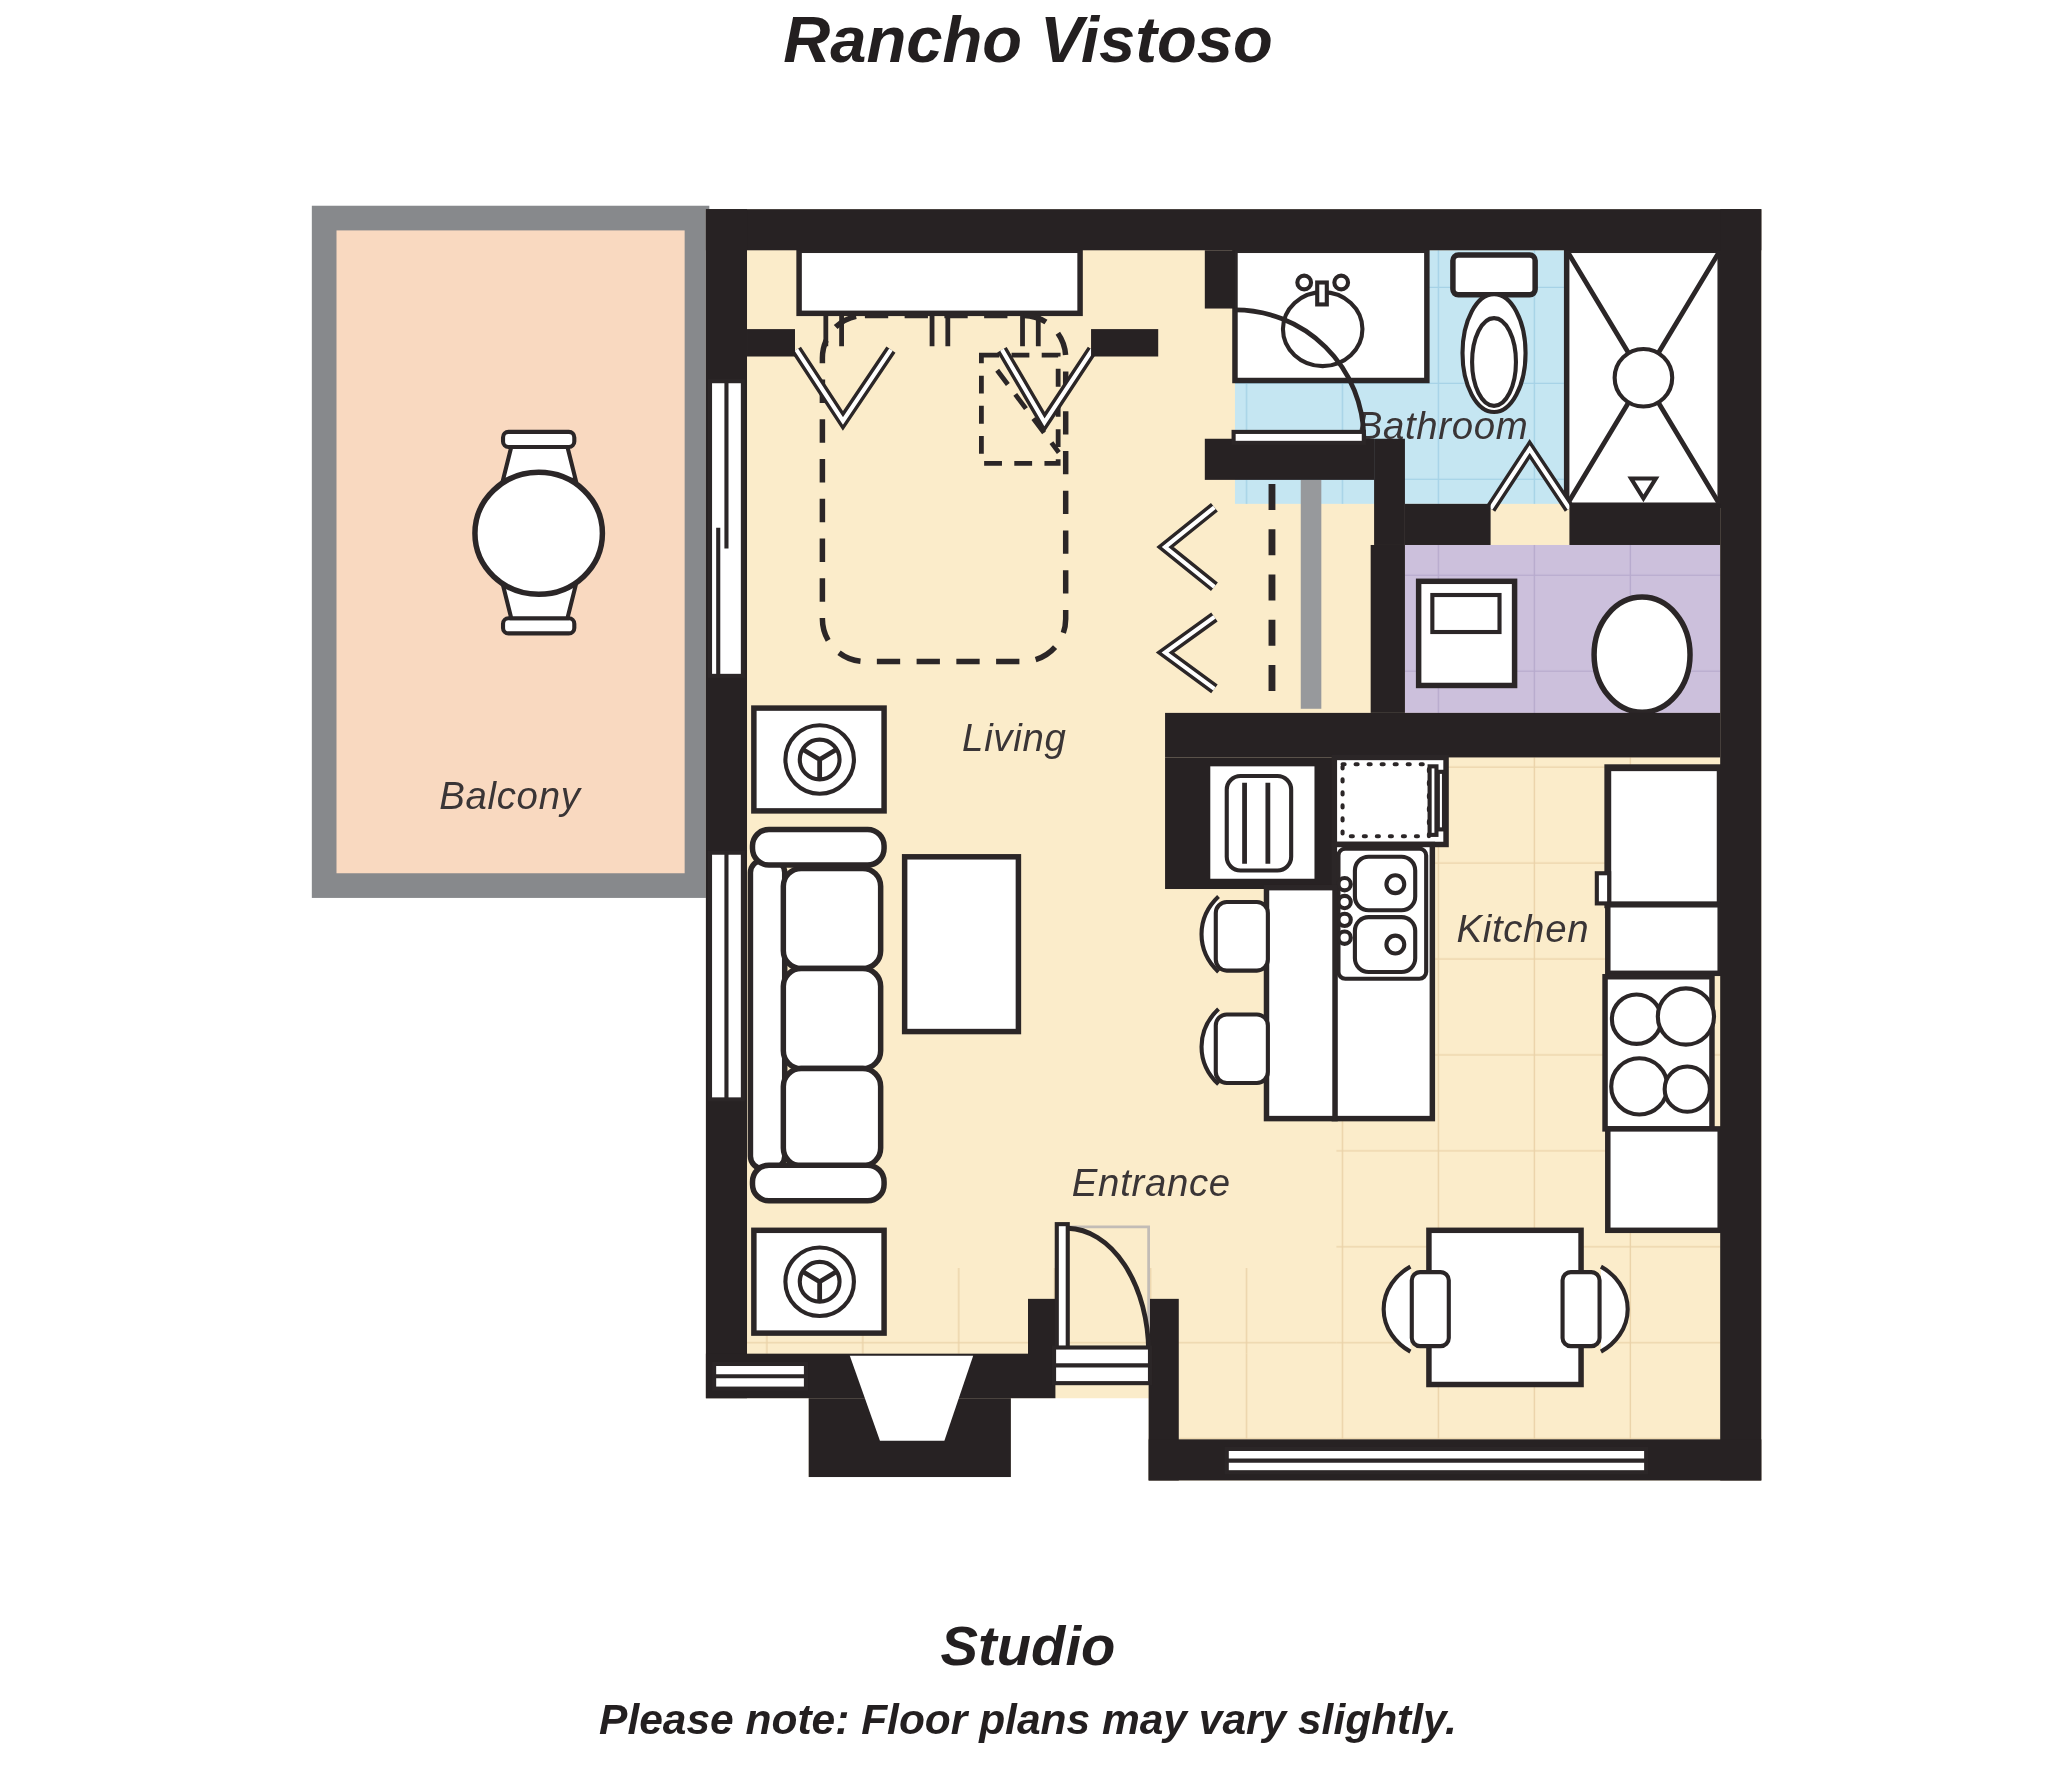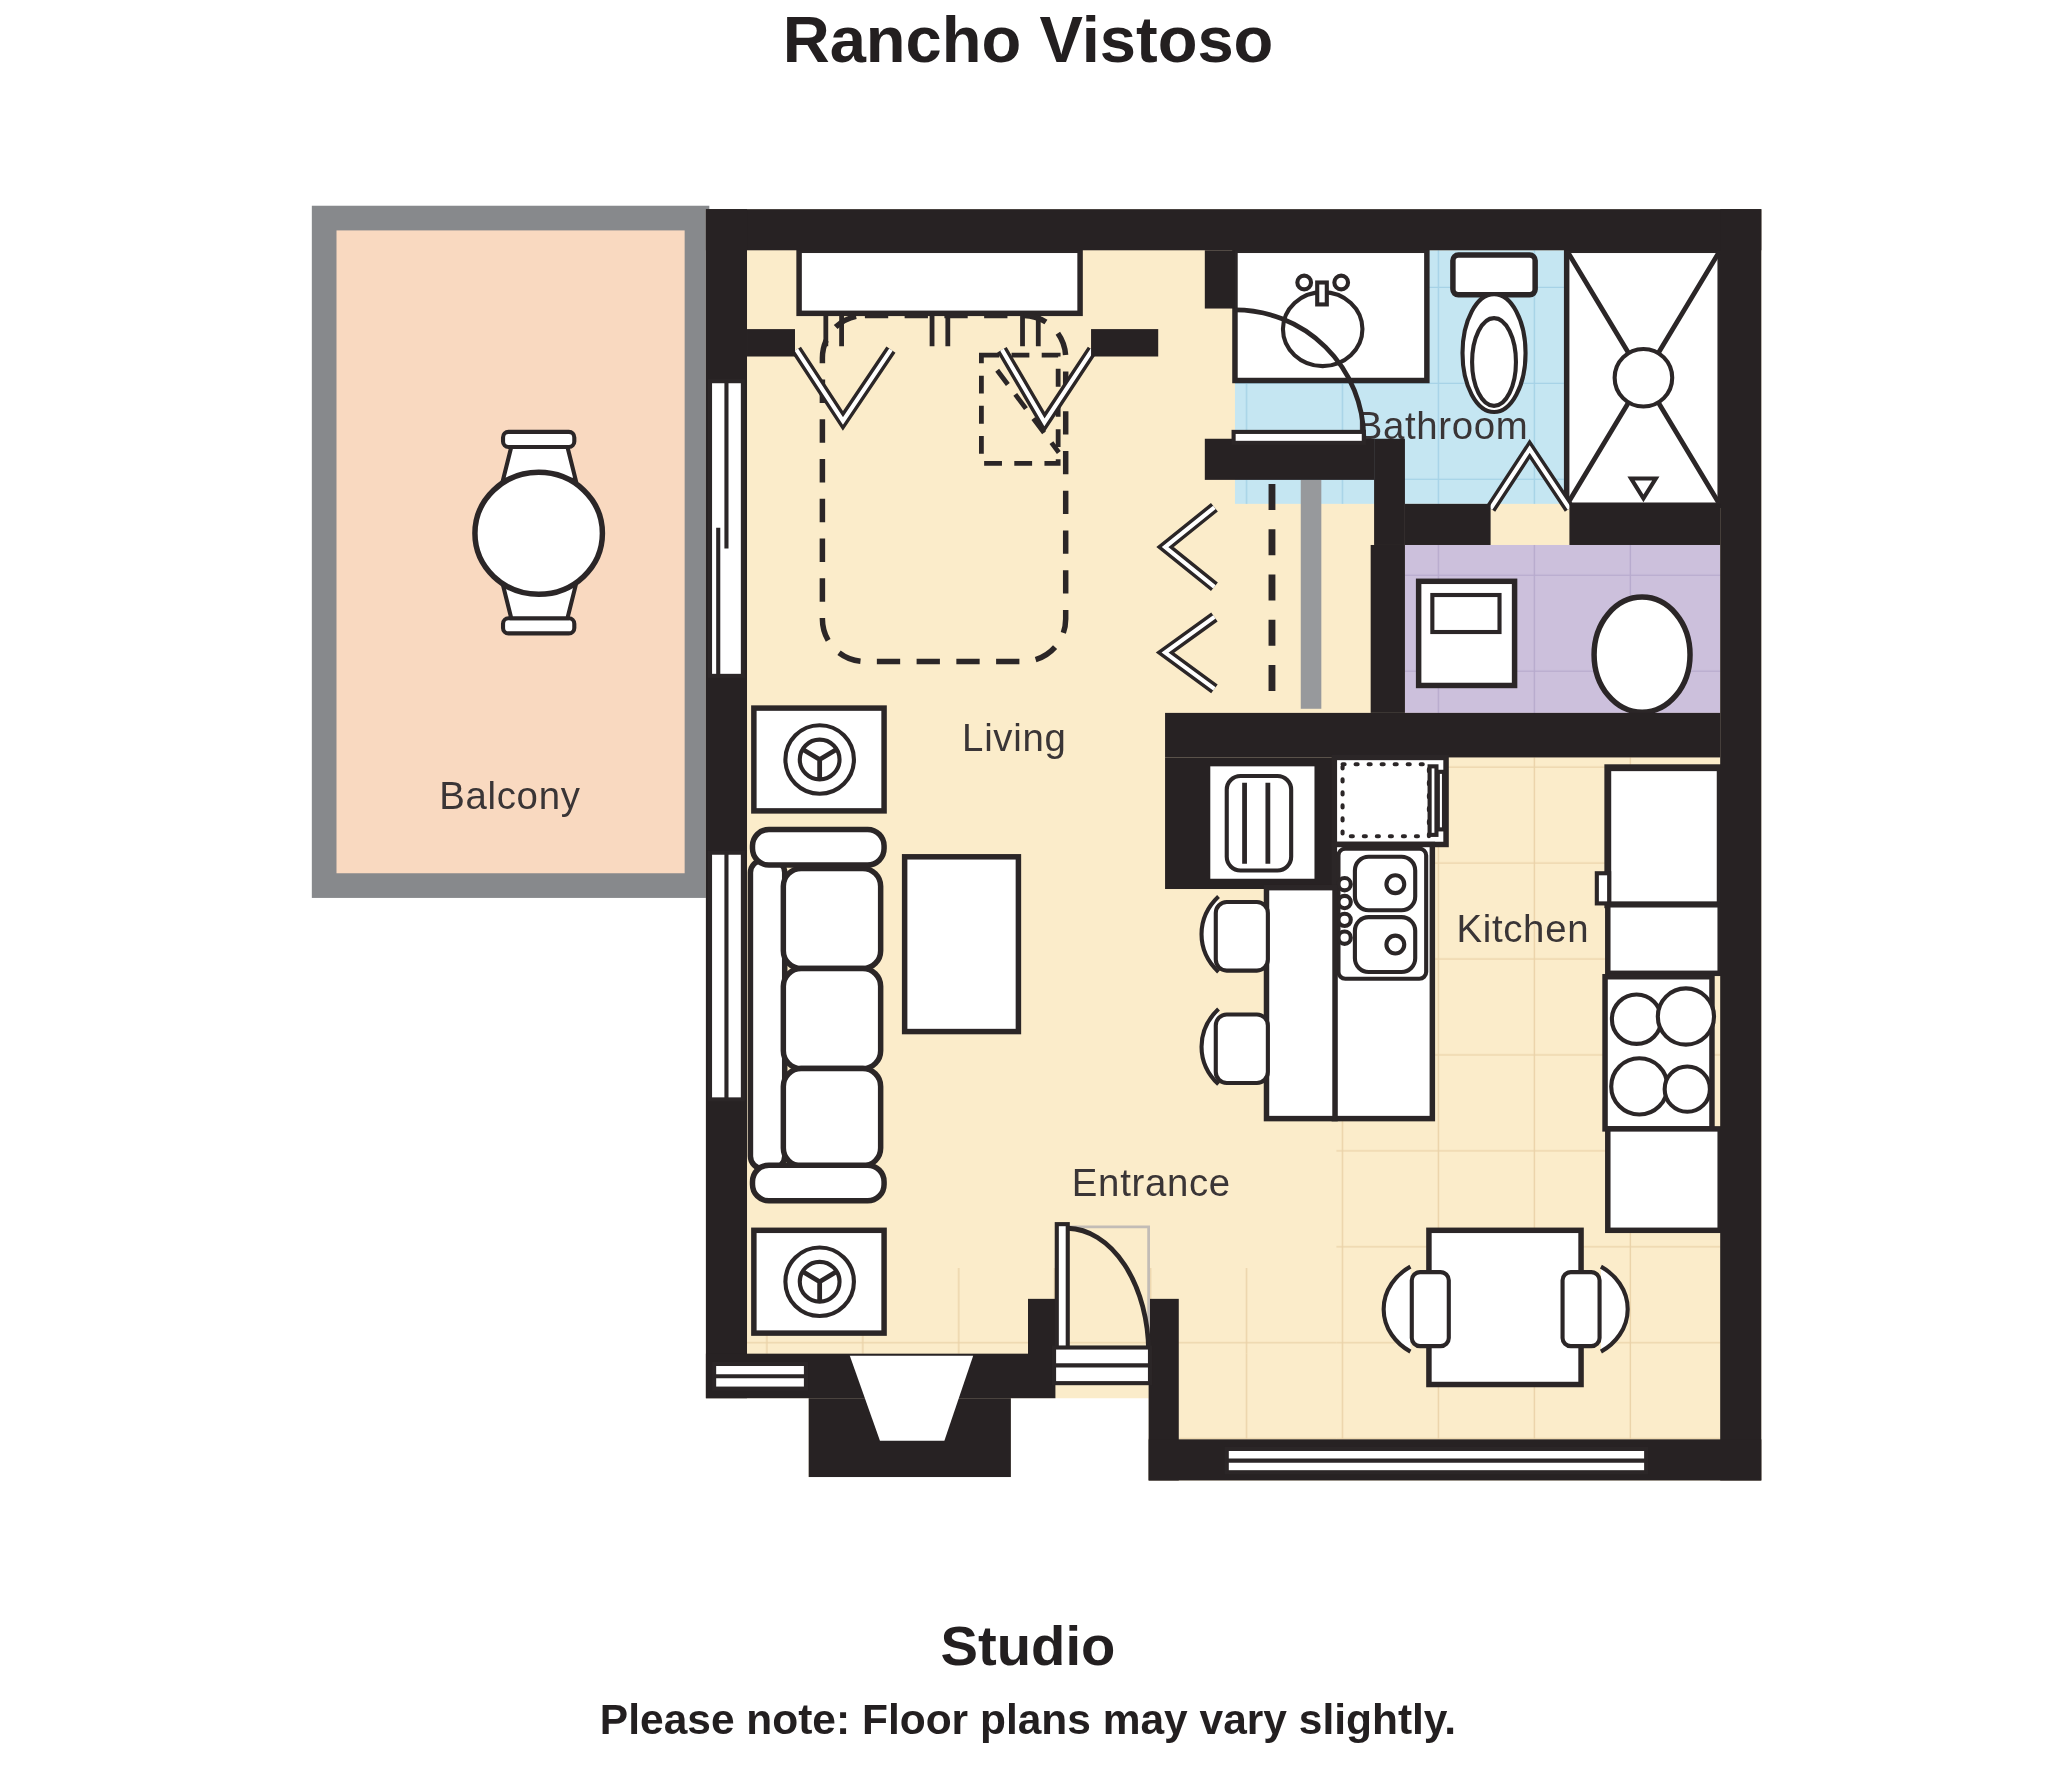--- a/index.html
+++ b/index.html
@@ -1,17 +1,17 @@
 <!DOCTYPE html>
 <html style="font-size:11px"><head>
 <meta charset="utf-8">
 <style>
   html,body{margin:0;padding:0;background:#ffffff;}
   .page{position:relative;width:2044px;height:1789px;background:#ffffff;overflow:hidden;
-        font-family:"Liberation Sans",sans-serif;}
+        font-family:"Liberation Sans",sans-serif;font-style:italic;}
   svg{position:absolute;left:0;top:0;}
   text{font-family:"Liberation Sans",sans-serif;fill:#3a3536;}
   .title-text{font-size:95px;font-weight:700;fill:#231f20;}
   .room-label{font-size:56px;font-weight:500;letter-spacing:1px;}
   .footer-main{font-size:82px;font-weight:700;fill:#231f20;}
   .footer-note{font-size:62px;font-weight:700;fill:#231f20;}
   .furn{fill:#ffffff;stroke:#2b2627;stroke-width:8;}
   .furn-thin{fill:#ffffff;stroke:#2b2627;stroke-width:6;}
   .ln{stroke:#2b2627;stroke-width:7;fill:none;}
   .wall{fill:#272223;}

